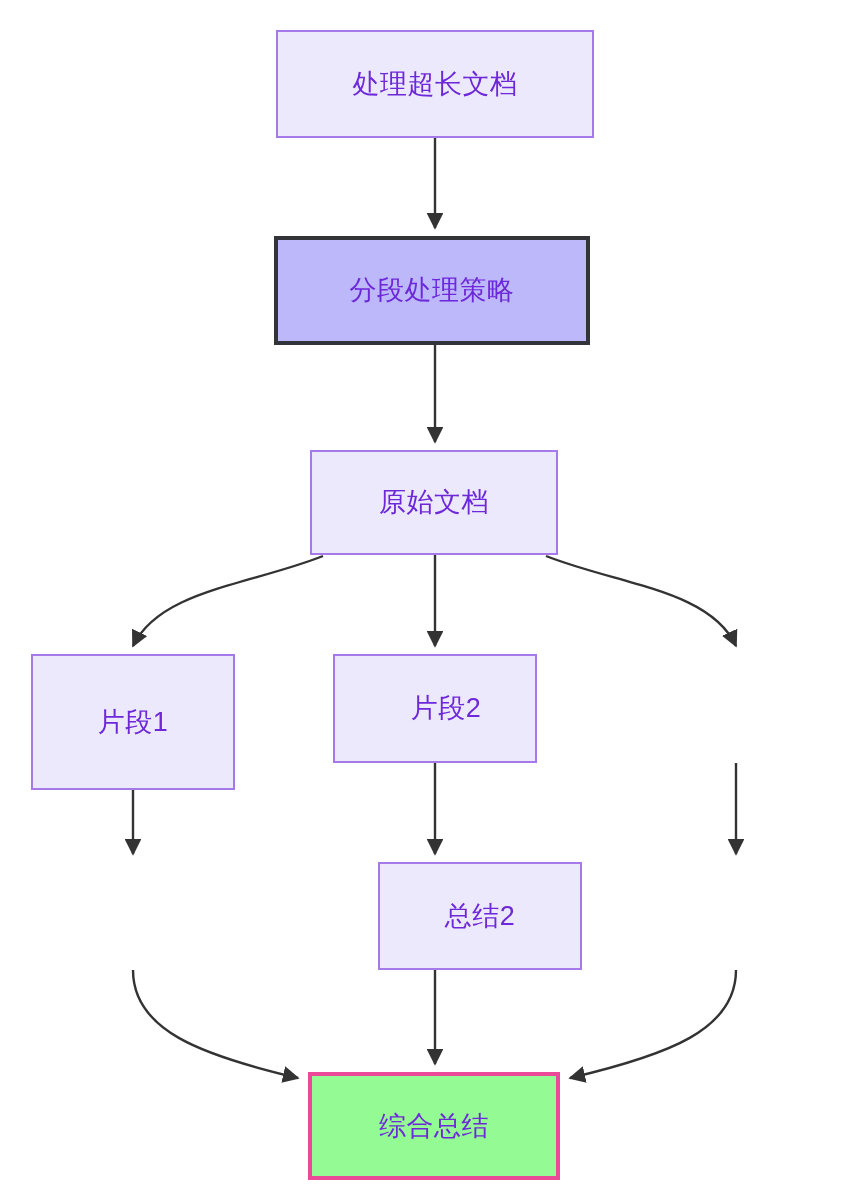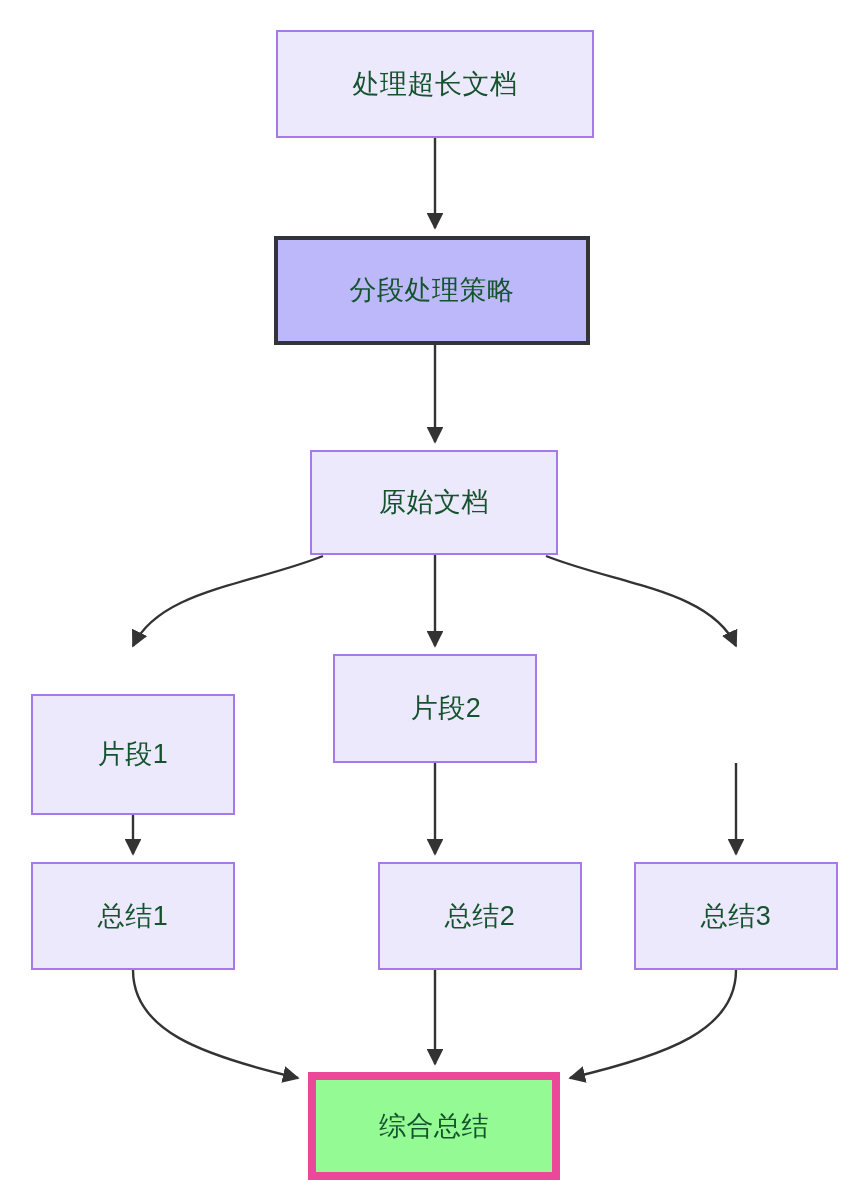--- a/index.html
+++ b/index.html
@@ -27,47 +27,47 @@
     pointer-events: none;
   }
   .node {
     position: absolute;
     box-sizing: border-box;
     display: flex;
     align-items: center;
     justify-content: center;
     text-align: center;
     line-height: 1.2;
-    color: #14532d;
+    color: #6d28d9;
     font-size: 27px;
     letter-spacing: 0.5px;
     z-index: 2;
   }
   .node-default {
     background: #ece9fc;
     border: 2px solid #a57ae8;
   }
   .node-highlight {
     background: #bcb8fa;
     border: 4px solid #33333a;
   }
   .node-result {
     background: #94fa94;
-    border: 8px solid #ec4899;
+    border: 4px solid #ec4899;
   }
   .node-label {
     display: block;
     white-space: nowrap;
   }
 
   
   #node-doc        { left: 276px; top: 30px;   width: 318px; height: 108px; }
   #node-strategy   { left: 274px; top: 236px;  width: 316px; height: 109px; }
   #node-source     { left: 310px; top: 450px;  width: 248px; height: 105px; }
-  #node-chunk-1    { left: 31px;  top: 654px;  width: 204px; height: 121px; margin-top: 40px; }
+  #node-chunk-1    { left: 31px;  top: 654px;  width: 204px; height: 136px; }
   #node-chunk-2    { left: 333px; top: 654px;  width: 204px; height: 109px; padding-left: 22px; }
   #node-chunk-3    { left: 634px; top: 654px;  width: 204px; height: 109px; }
   #node-summary-1  { left: 31px;  top: 862px;  width: 204px; height: 108px; }
   #node-summary-2  { left: 333px; top: 862px;  width: 204px; height: 108px; margin-left: 45px; }
   #node-summary-3  { left: 634px; top: 862px;  width: 204px; height: 108px; }
   #node-final      { left: 308px; top: 1072px; width: 252px; height: 108px; }
 </style>
 </head>
 <body>
 
@@ -117,29 +117,23 @@
 
   <div class="node node-default" id="node-chunk-1">
     <span class="node-label">片段1</span>
   </div>
 
   <div class="node node-default" id="node-chunk-2">
     <span class="node-label">片段2</span>
   </div>
 
 
-  <div class="node node-default" id="node-summary-1">
-    <span class="node-label">总结1</span>
-  </div>
 
   <div class="node node-default" id="node-summary-2">
     <span class="node-label">总结2</span>
   </div>
 
-  <div class="node node-default" id="node-summary-3">
-    <span class="node-label">总结3</span>
-  </div>
 
   <div class="node node-result" id="node-final">
     <span class="node-label">综合总结</span>
   </div>
 
 </div>
 
 </body></html>

